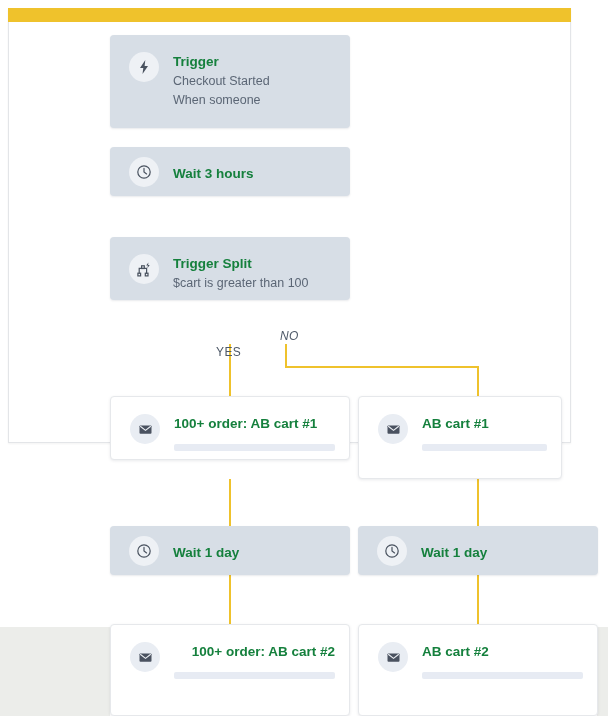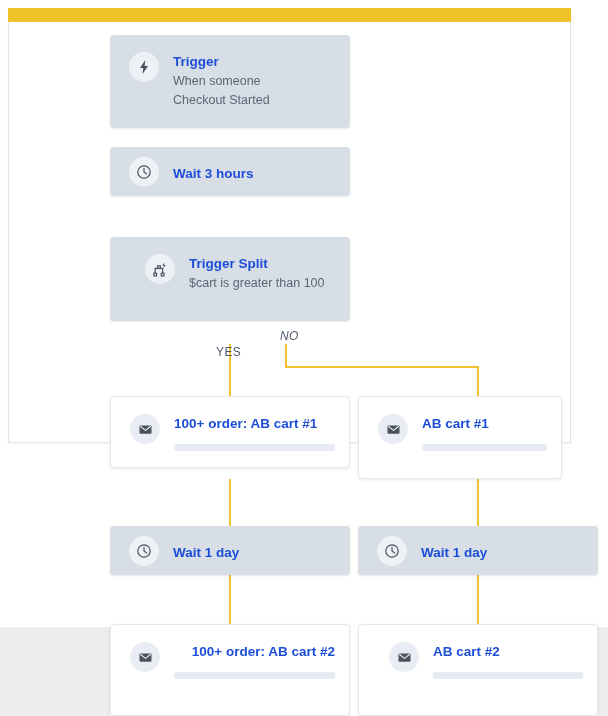--- a/index.html
+++ b/index.html
@@ -113,21 +113,21 @@
 
   .node-body {
     flex: 1 1 auto;
     padding: 18px 14px 0 14px;
     min-width: 0;
   }
 
   .node-title {
     font-size: 13.5px;
     font-weight: bold;
-    color: #1d4ed8;
+    color: #15803d;
     line-height: 18px;
     white-space: nowrap;
   }
 
   .node-sub {
     font-size: 12.5px;
     color: #5b6675;
     line-height: 17px;
     margin-top: 2px;
     white-space: nowrap;
@@ -137,30 +137,30 @@
     height: 7px;
     border-radius: 2px;
     background: #e7ebf3;
     margin-top: 11px;
   }
 
   
 
   #node-trigger       { left: 110px; top: 35px;  width: 240px; height: 93px;  }
   #node-wait-3h       { left: 110px; top: 147px; width: 240px; height: 49px;  }
-  #node-trigger-split { left: 110px; top: 237px; width: 240px; height: 84px; padding-left: 16px;  }
-
-  #node-email-a1      { left: 110px; top: 396px; width: 240px; height: 72px;  }
+  #node-trigger-split { left: 110px; top: 237px; width: 240px; height: 63px;  }
+
+  #node-email-a1      { left: 110px; top: 396px; width: 240px; height: 64px;  }
   #node-email-b1      { left: 358px; top: 396px; width: 204px; height: 83px;  }
 
   #node-wait-a        { left: 110px; top: 526px; width: 240px; height: 49px;  }
   #node-wait-b        { left: 358px; top: 526px; width: 240px; height: 49px;  }
 
   #node-email-a2      { left: 110px; top: 624px; width: 240px; height: 92px; text-align: right;  }
-  #node-email-b2      { left: 358px; top: 624px; width: 240px; height: 92px; padding-left: 11px;  }
+  #node-email-b2      { left: 358px; top: 624px; width: 240px; height: 92px;  }
 
   
   .node.single .node-icon { margin-top: 10px; }
   .node.single .node-body { }
 </style>
 </head>
 <body>
 
 <div id="canvas">
 
@@ -191,22 +191,22 @@
   <div class="branch-label" id="label-no">NO</div>
 
   <div class="node filled" id="node-trigger">
     <div class="node-icon">
       <svg width="16" height="16" viewBox="0 0 16 16">
         <path d="M9.3 1 4 9h3.3l-.8 6L12 7H8.6z" fill="#49525f"></path>
       </svg>
     </div>
     <div class="node-body">
       <div class="node-title">Trigger</div>
+      <div class="node-sub">Checkout Started</div>
       <div class="node-sub">When someone</div>
-      <div class="node-sub">Checkout Started</div>
     </div>
   </div>
 
   <div class="node filled single" id="node-wait-3h">
     <div class="node-icon">
       <svg width="16" height="16" viewBox="0 0 16 16">
         <circle cx="8" cy="8" r="6.2" fill="none" stroke="#49525f" stroke-width="1.2"></circle>
         <path d="M8 4.4V8l2.6 1.9" fill="none" stroke="#49525f" stroke-width="1.2" stroke-linecap="round"></path>
       </svg>
     </div>

